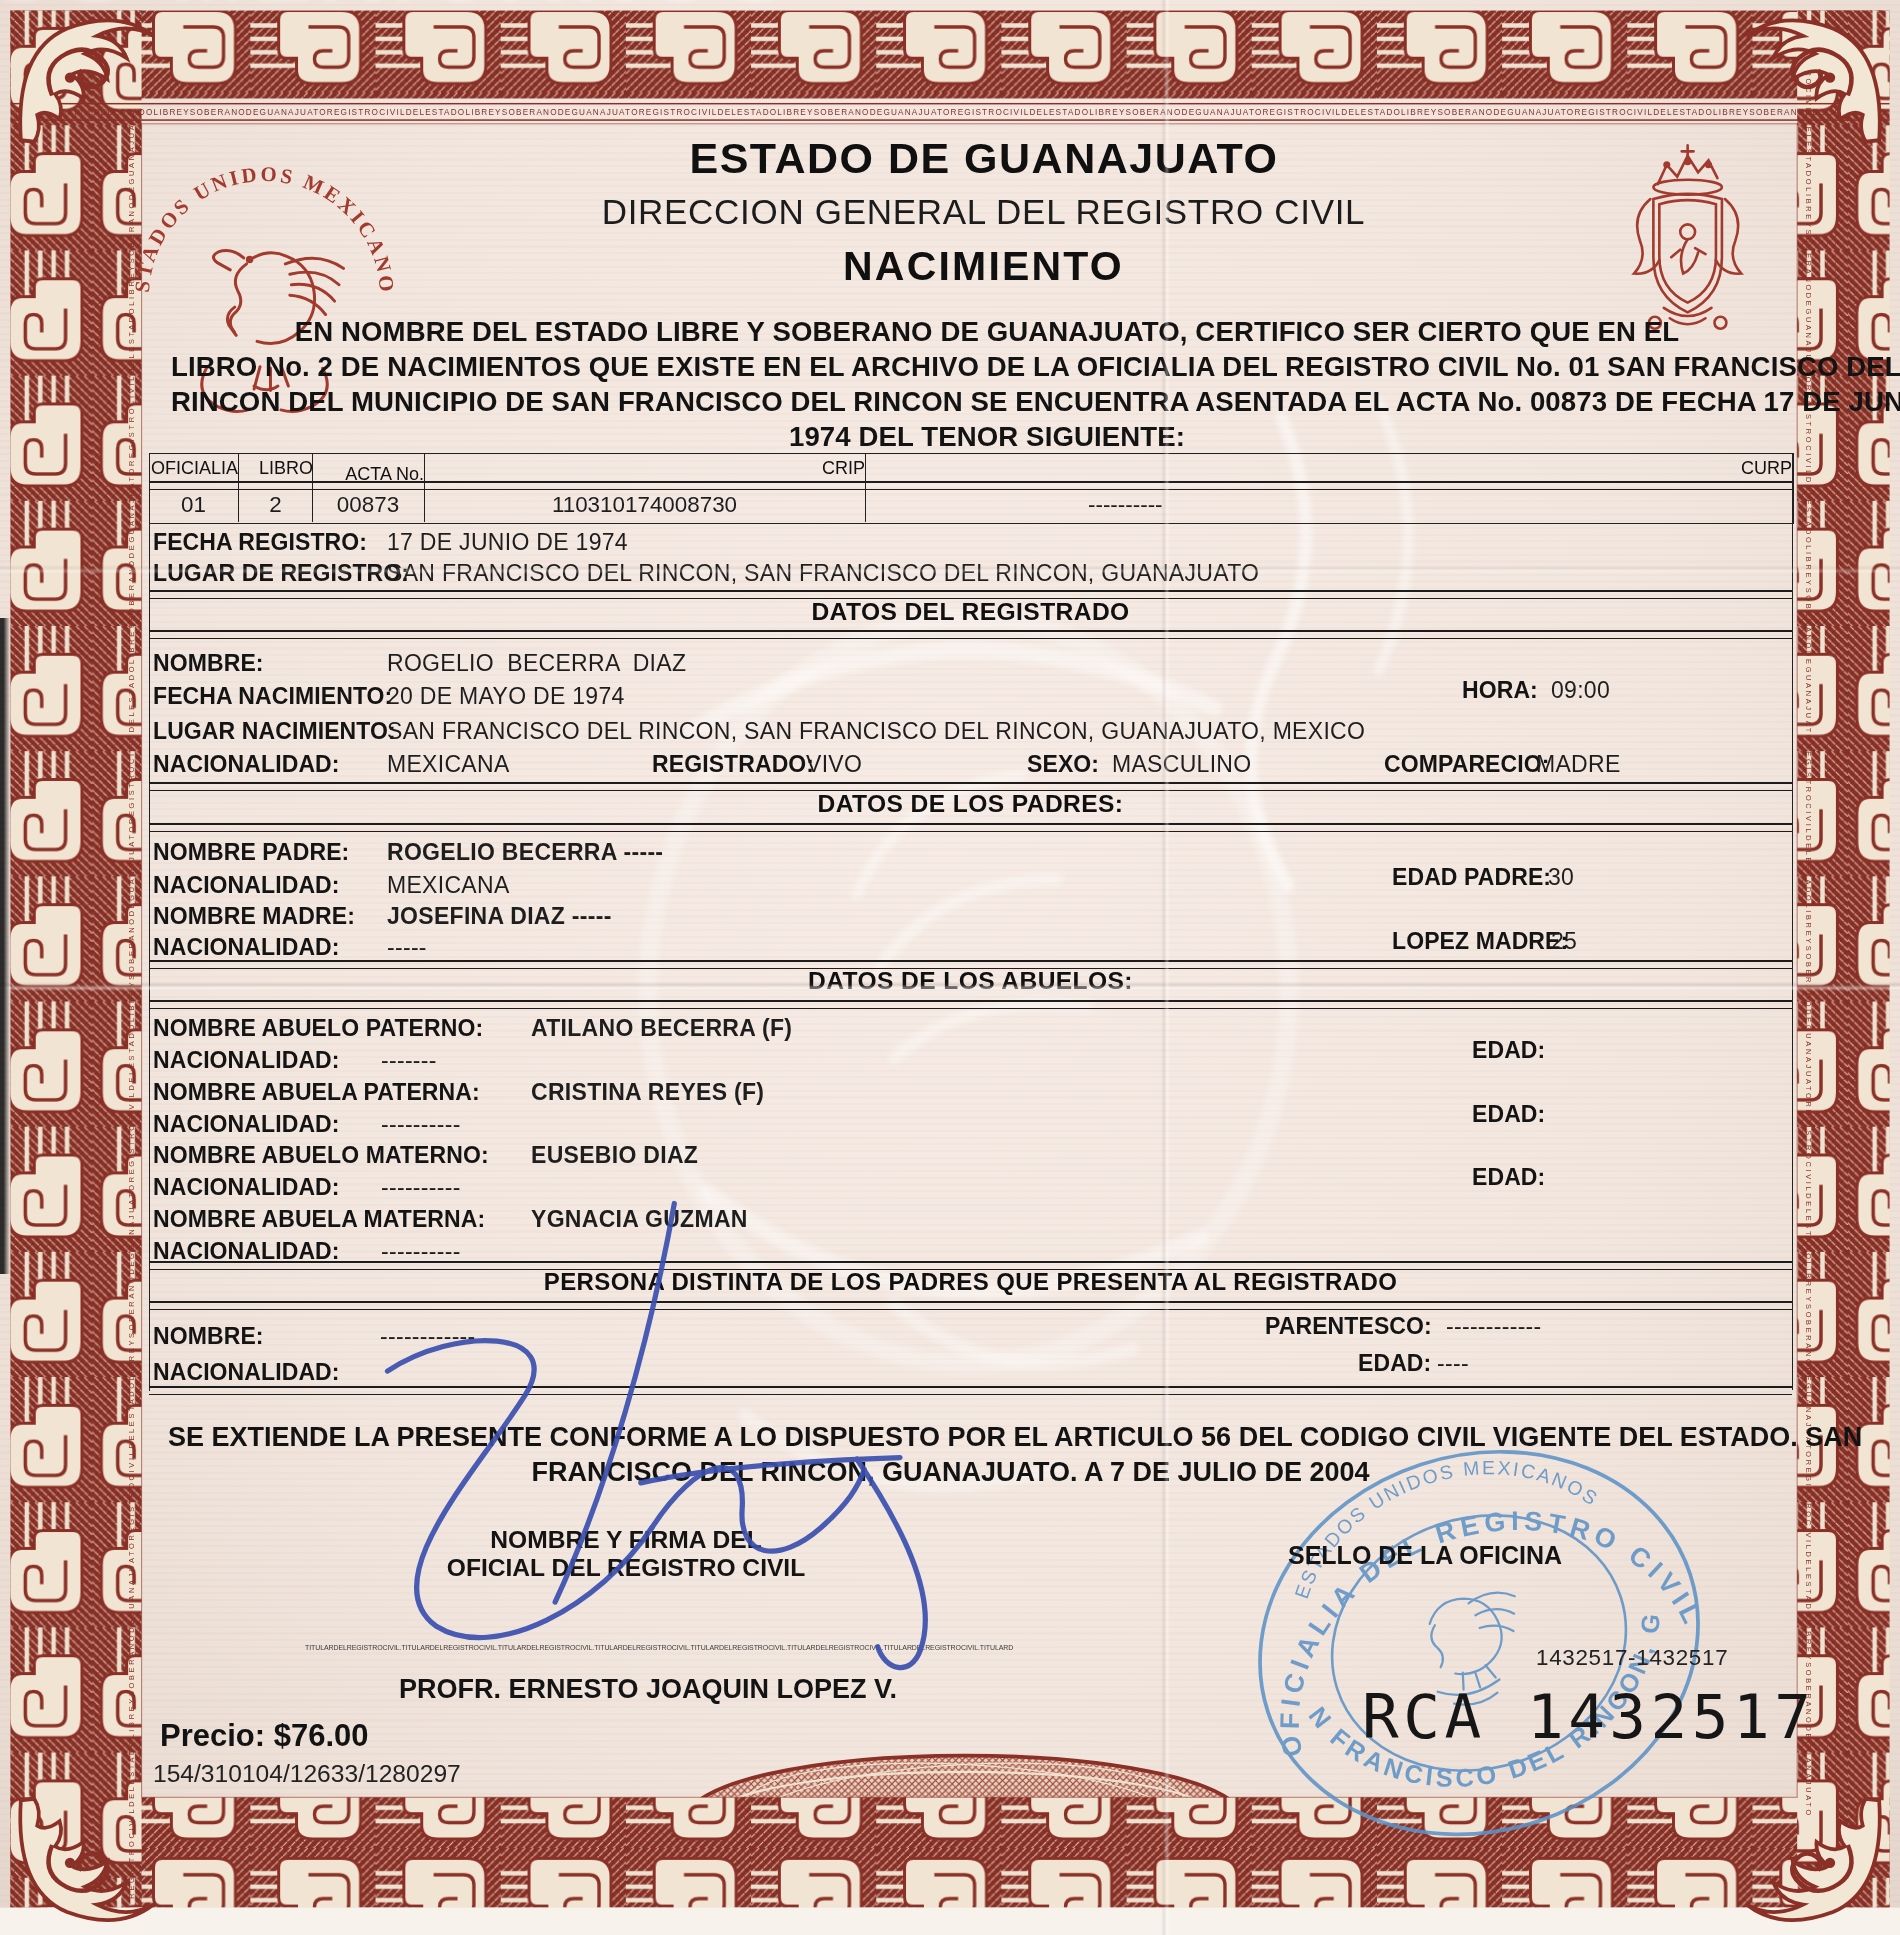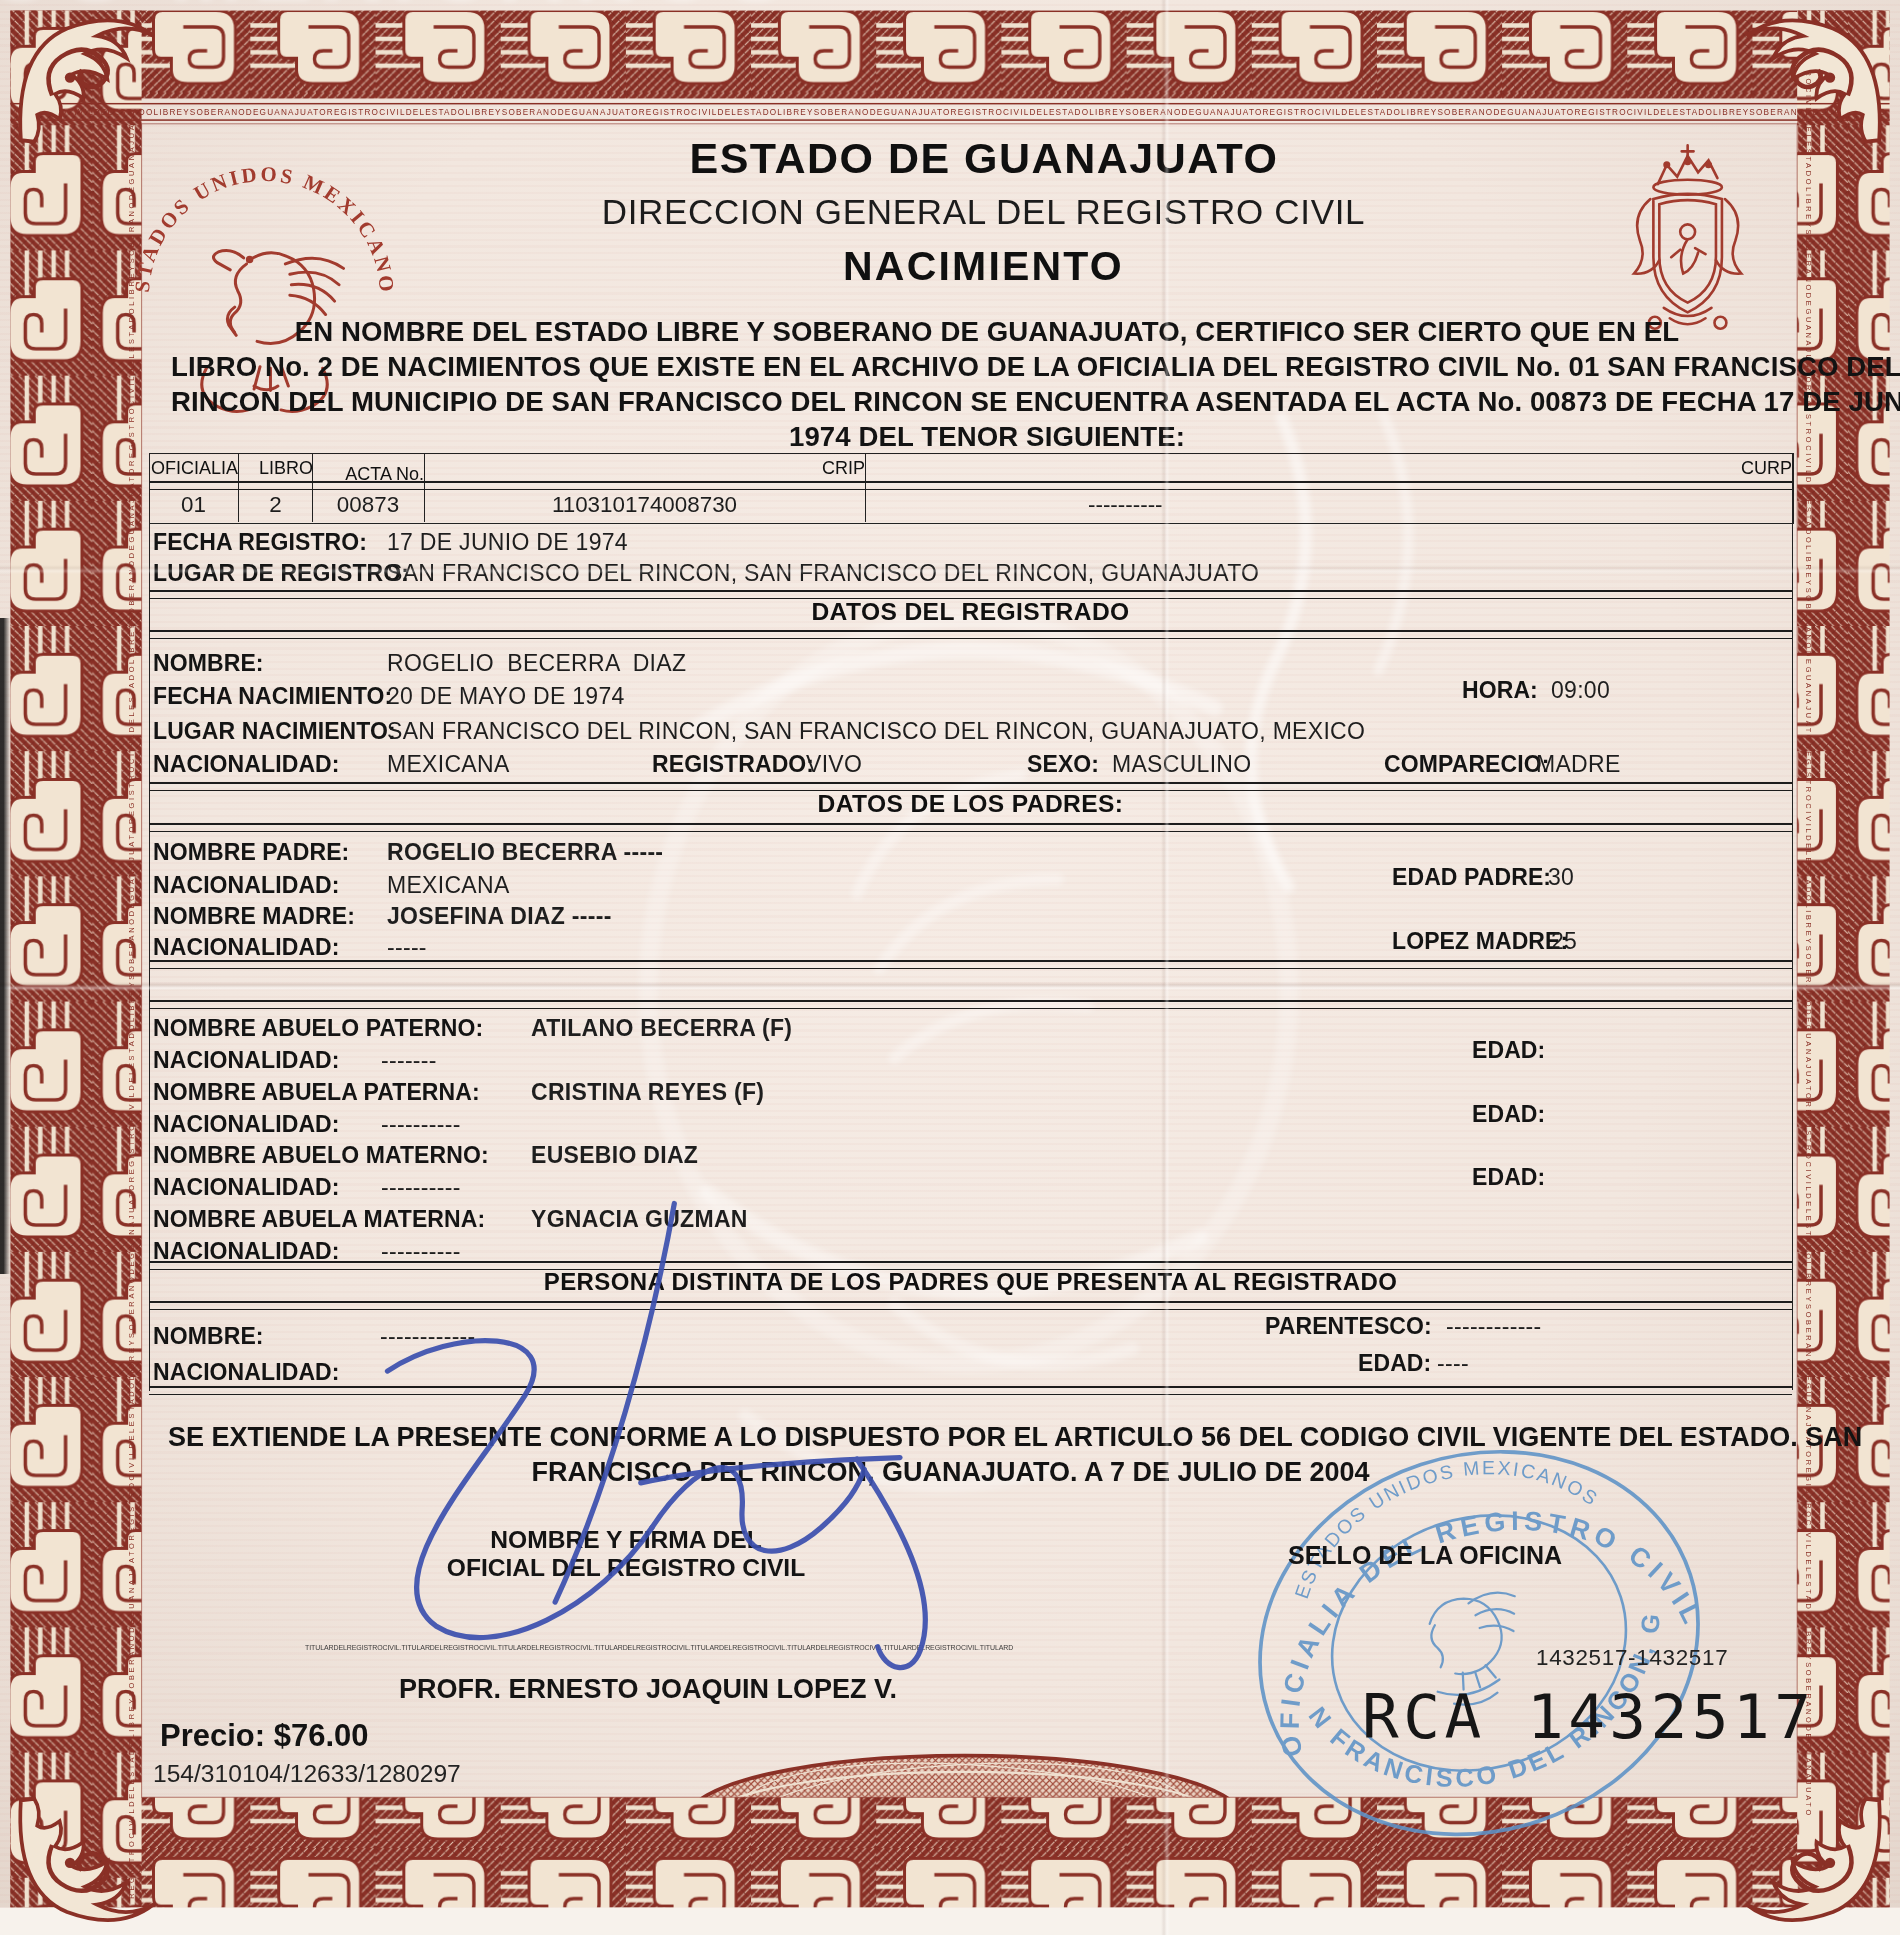--- a/index.html
+++ b/index.html
@@ -246,20 +246,21 @@
   <div class="abs vl" style="left:387px;top:872px;">MEXICANA</div>
   <div class="abs lb" style="left:1392px;top:864px;">EDAD PADRE:</div>
   <div class="abs vl" style="left:1548px;top:864px;">30</div>
   <div class="abs lb" style="left:153px;top:903px;">NOMBRE MADRE:</div>
   <div class="abs vl" style="left:387px;top:903px;font-weight:700;">JOSEFINA DIAZ -----</div>
   <div class="abs lb" style="left:153px;top:934px;">NACIONALIDAD:</div>
   <div class="abs vl" style="left:387px;top:934px;">-----</div>
   <div class="abs lb" style="left:1392px;top:928px;">LOPEZ MADRE:</div>
   <div class="abs vl" style="left:1551px;top:928px;">25</div>
 
+  <div class="abs sec" style="top:967px;">DATOS DE LOS ABUELOS:</div>
   <div class="abs lb" style="left:153px;top:1015px;">NOMBRE ABUELO PATERNO:</div>
   <div class="abs vl" style="left:531px;top:1015px;font-weight:700;">ATILANO BECERRA (F)</div>
   <div class="abs lb" style="left:153px;top:1047px;">NACIONALIDAD:</div>
   <div class="abs vl" style="left:381px;top:1047px;">-------</div>
   <div class="abs lb" style="left:1472px;top:1037px;">EDAD:</div>
   <div class="abs lb" style="left:153px;top:1079px;">NOMBRE ABUELA PATERNA:</div>
   <div class="abs vl" style="left:531px;top:1079px;font-weight:700;">CRISTINA REYES (F)</div>
   <div class="abs lb" style="left:153px;top:1111px;">NACIONALIDAD:</div>
   <div class="abs vl" style="left:381px;top:1111px;">----------</div>
   <div class="abs lb" style="left:1472px;top:1101px;">EDAD:</div>

